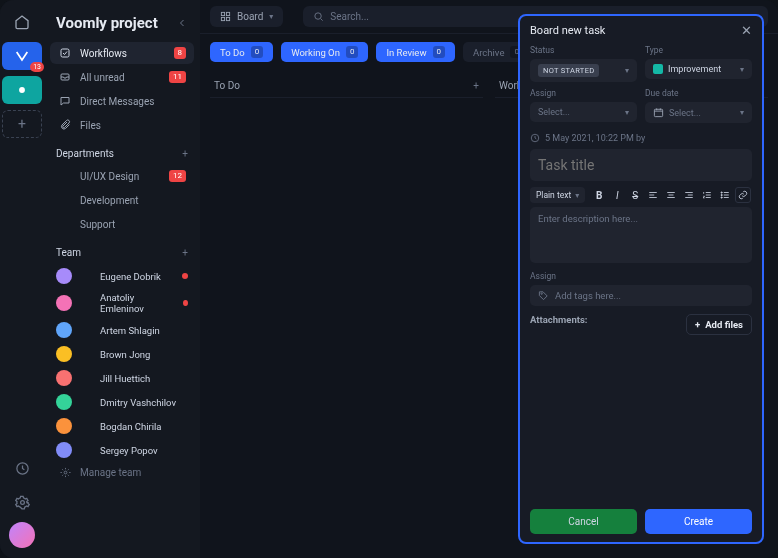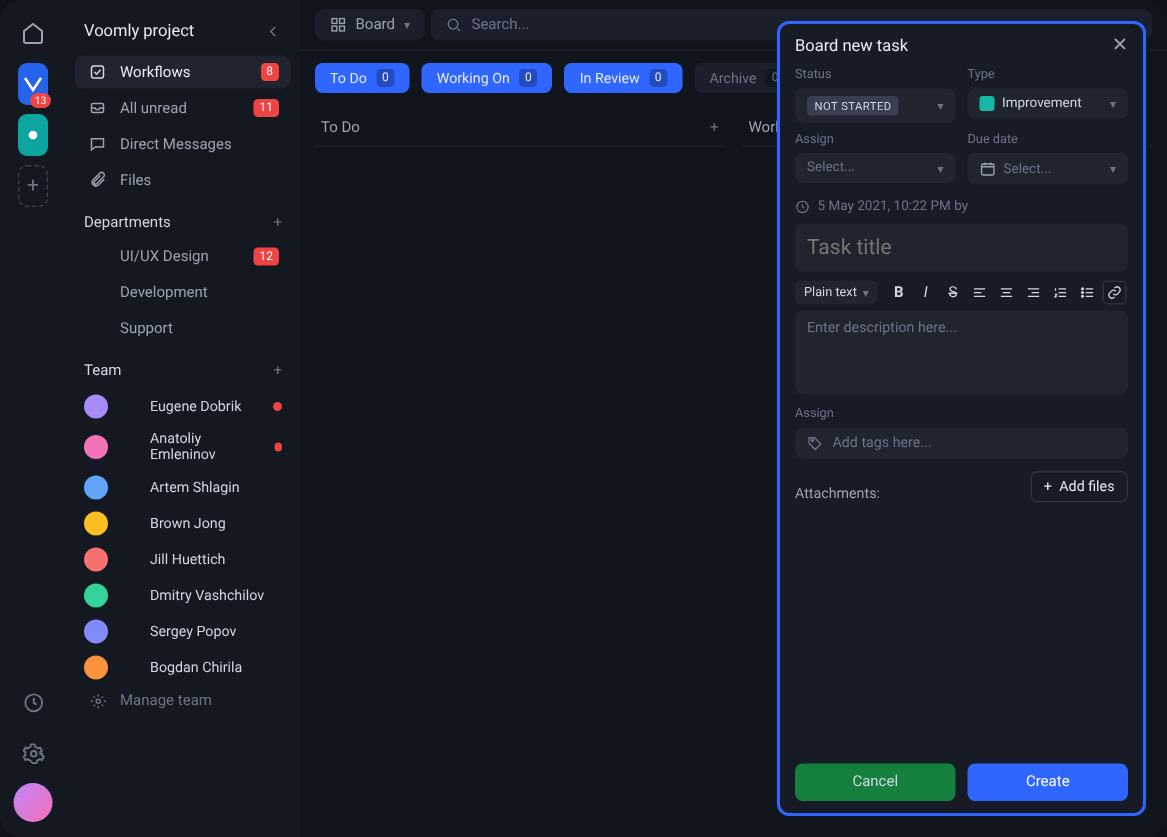--- a/index.html
+++ b/index.html
@@ -1,45 +1,45 @@
 <!DOCTYPE html>
 <html><head>
 <meta charset="utf-8">
 <style>
 * { box-sizing: border-box; margin: 0; padding: 0; font-family: -apple-system, BlinkMacSystemFont, "Segoe UI", Roboto, Arial, sans-serif; }
 html, body { width: 778px; height: 558px; background: #0f1319; overflow: hidden; }
 .app { display: flex; width: 100%; height: 100%; background: #141820; border-radius: 14px; overflow: hidden; position: relative; }
 
 
 .rail { width: 44px; background: #141820; display: flex; flex-direction: column; align-items: center; padding-top: 8px; }
-.rail-icon { width: 20px; height: 28px; display: flex; align-items: center; justify-content: center; margin-bottom: 6px; color: #9aa3b2; border-radius: 6px; position: relative; }
+.rail-icon { width: 40px; height: 28px; display: flex; align-items: center; justify-content: center; margin-bottom: 6px; color: #9aa3b2; border-radius: 6px; position: relative; }
 .rail-logo1 { background: #2563eb; color: #fff; border-radius: 6px; }
 .rail-logo2 { background: #0ea5a0; border-radius: 6px; }
 .rail-add { border: 1px dashed #3a4252; color: #6b7487; border-radius: 6px; font-size: 14px; }
 .rail-badge { position: absolute; bottom: -2px; right: -2px; background: #ef4444; color: #fff; font-size: 7px; padding: 0 3px; border-radius: 6px; line-height: 10px; }
 .rail-spacer { flex: 1; }
 .rail-avatar { width: 26px; height: 26px; border-radius: 50%; background: linear-gradient(135deg,#c084fc,#f472b6); margin-bottom: 10px; }
 
 
 .sidebar { width: 156px; background: #141820; padding: 8px 6px; font-size: 10px; color: #cfd6e4; overflow: hidden; }
-.project-head { display:flex; align-items:center; justify-content:space-between; padding:6px 6px 10px; font-size:11px; font-weight:400; color:#e6eaf2; }
+.project-head { display:flex; align-items:center; justify-content:space-between; padding:6px 6px 10px; font-size:15px; font-weight:700; color:#e6eaf2; }
 .side-item { display:flex; align-items:center; padding:5px 8px; border-radius:6px; color:#9aa3b2; position:relative; margin-bottom:2px; }
 .side-item.active { background:#1f2430; color:#e6eaf2; }
 .side-item .si-icon { width:14px; display:inline-flex; justify-content:center; margin-right:8px; }
 .side-badge { margin-left:auto; background:#ef4444; color:#fff; font-size:8px; padding:0 4px; border-radius:3px; line-height:12px; }
 .side-dot { margin-left:auto; width:6px; height:6px; background:#ef4444; border-radius:50%; }
 .section-head { display:flex; align-items:center; justify-content:space-between; padding:10px 6px 6px; font-size:10px; color:#cfd6e4; }
 .grid4 { width:12px; height:12px; display:grid; grid-template-columns:1fr 1fr; grid-template-rows:1fr 1fr; gap:2px; }
 .grid4 span { border-radius:2px; }
 .avatar-sm { width:16px; height:16px; border-radius:50%; margin-right:8px; background:#4b5563; flex-shrink:0; }
 .team-item { display:flex; align-items:center; padding:4px 6px; color:#cfd6e4; font-size:9.5px; position:relative;gap:20px; }
 
 
 .main { flex:1; background:#10141c; display:flex; flex-direction:column; position:relative; }
-.main-top { display:flex; align-items:center; padding:6px 10px; gap:4px; border-bottom:1px solid #1a1f2b; }
+.main-top { display:flex; align-items:center; padding:6px 10px; gap:20px; border-bottom:1px solid #1a1f2b; }
 .board-sel { display:flex; align-items:center; gap:6px; background:#1a1f2b; color:#9aa3b2; font-size:10px; padding:5px 10px; border-radius:6px; }
 .search-box { flex:1; display:flex; align-items:center; background:#1a1f2b; border-radius:6px; padding:5px 10px; color:#6b7487; font-size:10px; gap:6px; }
 .filter-row { display:flex; gap:8px; padding:8px 10px; }
 .pill { display:flex; align-items:center; gap:6px; font-size:9.5px; padding:4px 10px; border-radius:5px; color:#e6eaf2; background:#2e66ff; }
 .pill.archive { background:#1a1f2b; color:#6b7487; }
 .pill .count { background:rgba(0,0,0,0.25); padding:0 4px; border-radius:3px; font-size:8px; line-height:12px; }
 .columns { display:flex; gap:12px; padding:4px 10px; flex:1; }
 .col { flex:1; }
 .col-head { display:flex; align-items:center; justify-content:space-between; color:#9aa3b2; font-size:10px; padding:6px 4px; border-bottom:1px solid #1a1f2b; }
 
@@ -56,21 +56,21 @@
 .type-sq { width:10px; height:10px; background:#14b8a6; margin-right:5px; display:inline-block; border-radius:2px; }
 .caret { color:#6b7487; font-size:8px; }
 .meta-line { display:flex; align-items:center; gap:5px; color:#6b7487; font-size:9px; margin:4px 0 6px; }
 .title-input { background:#20242f; border:none; width:100%; border-radius:5px; padding:8px 8px; color:#6b7487; font-size:14px; outline:none; margin-bottom:6px; }
 .toolbar { display:flex; align-items:center; gap:2px; margin-bottom:4px; }
 .tb-sel { background:#20242f; font-size:8.5px; padding:3px 6px; border-radius:4px; display:flex; align-items:center; gap:4px; color:#cfd6e4; margin-right:4px; }
 .tb-btn { width:16px; height:16px; display:flex; align-items:center; justify-content:center; font-size:10px; color:#cfd6e4; border-radius:3px; }
 .tb-btn.boxed { border:1px solid #2b3140; }
 .desc-box { background:#20242f; border-radius:5px; padding:6px 8px; min-height:56px; color:#6b7487; font-size:9.5px; margin-bottom:8px; }
 .tags-box { background:#20242f; border-radius:5px; padding:5px 8px; display:flex; align-items:center; gap:6px; color:#6b7487; font-size:9.5px; margin-bottom:8px; }
-.attach-row { display:flex; align-items:flex-end; justify-content:space-between; font-size:9.5px; color:#9aa3b2; }
+.attach-row { display:flex; align-items:flex-start; justify-content:space-between; font-size:9.5px; color:#9aa3b2;font-weight:bold; }
 .add-files { display:flex; align-items:center; gap:5px; border:1px solid #2b3140; padding:4px 8px; border-radius:5px; font-size:9.5px; color:#e6eaf2; }
 .modal-footer { margin-top:auto; display:flex; gap:8px; }
 .btn { flex:1; text-align:center; padding:7px 0; border-radius:5px; font-size:10px; }
 .btn.cancel { background:#15803d; color:#cfd6e4; }
 .btn.create { background:#2e66ff; color:#fff; }
 .cal-icon { display:inline-flex; margin-right:5px; }
 svg { display:block; }
 </style>
 </head>
 <body>
@@ -218,26 +218,26 @@
         </div>
         <div class="team-item">
           <span class="avatar-sm" style="background: rgb(248, 113, 113);"></span>
           <span>Jill Huettich</span>
         </div>
         <div class="team-item">
           <span class="avatar-sm" style="background: rgb(52, 211, 153);"></span>
           <span>Dmitry Vashchilov</span>
         </div>
         <div class="team-item">
+          <span class="avatar-sm" style="background: rgb(251, 146, 60);"></span>
+          <span>Bogdan Chirila</span>
+        </div>
+        <div class="team-item">
           <span class="avatar-sm" style="background: rgb(129, 140, 248);"></span>
           <span>Sergey Popov</span>
-        </div>
-        <div class="team-item">
-          <span class="avatar-sm" style="background: rgb(251, 146, 60);"></span>
-          <span>Bogdan Chirila</span>
         </div>
       </div>
     <div class="side-item" style="color:#6b7487;">
       <span class="si-icon">
           <svg width="11" height="11" viewBox="0 0 24 24" fill="none" stroke="#6b7487" stroke-width="2">
             <circle cx="12" cy="12" r="3"></circle>
             <path d="M12 2v3M12 19v3M4 12H1M23 12h-3M5 5l2 2M17 17l2 2M5 19l2-2M17 7l2-2"></path>
           </svg>
         </span>
       <span>Manage team</span>

